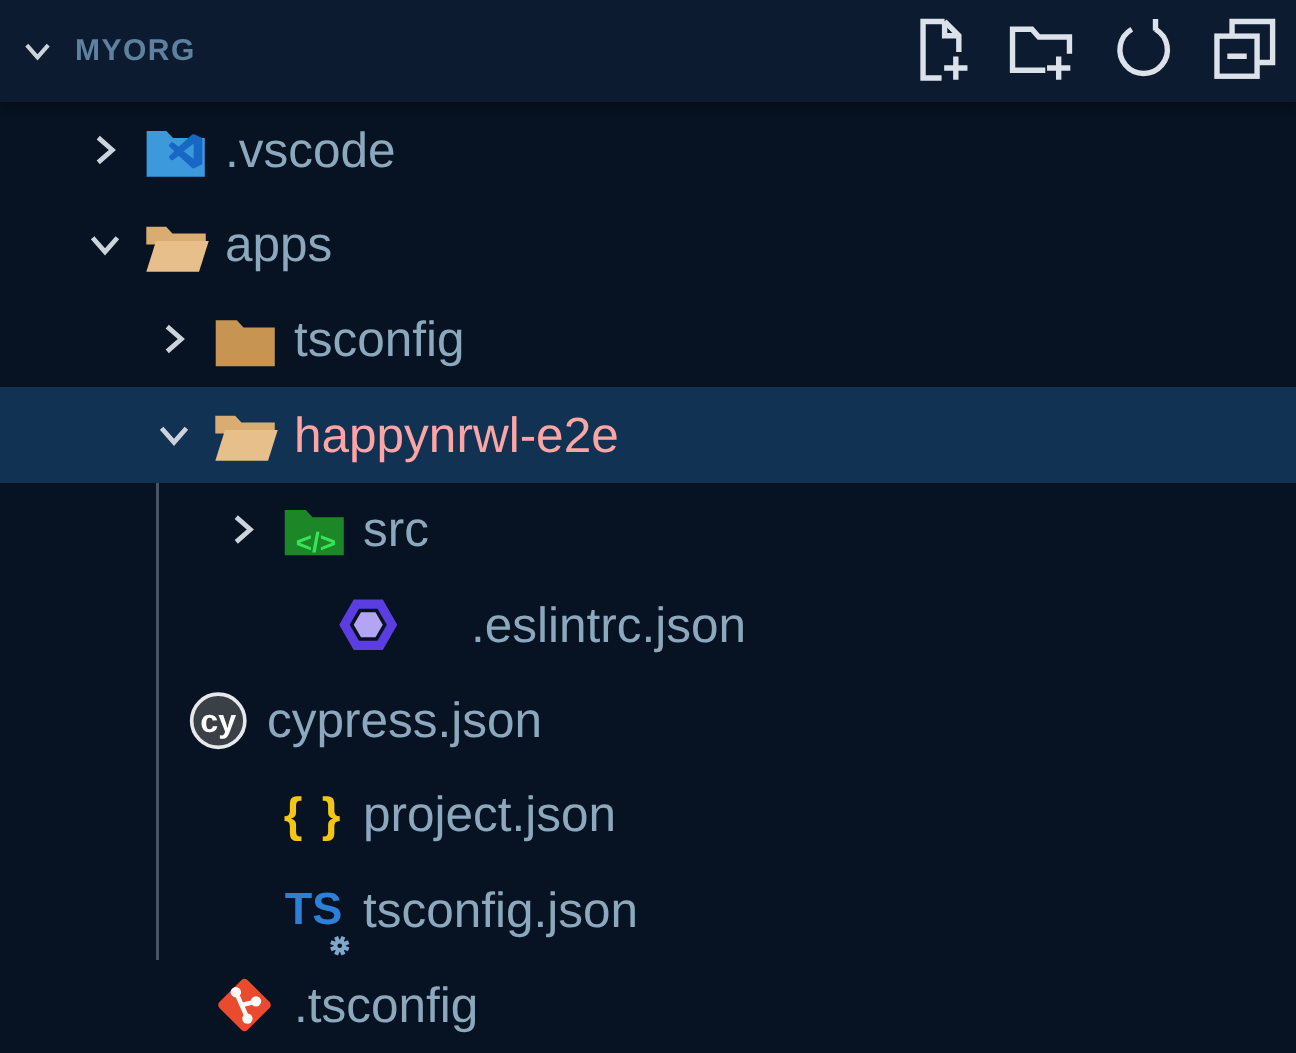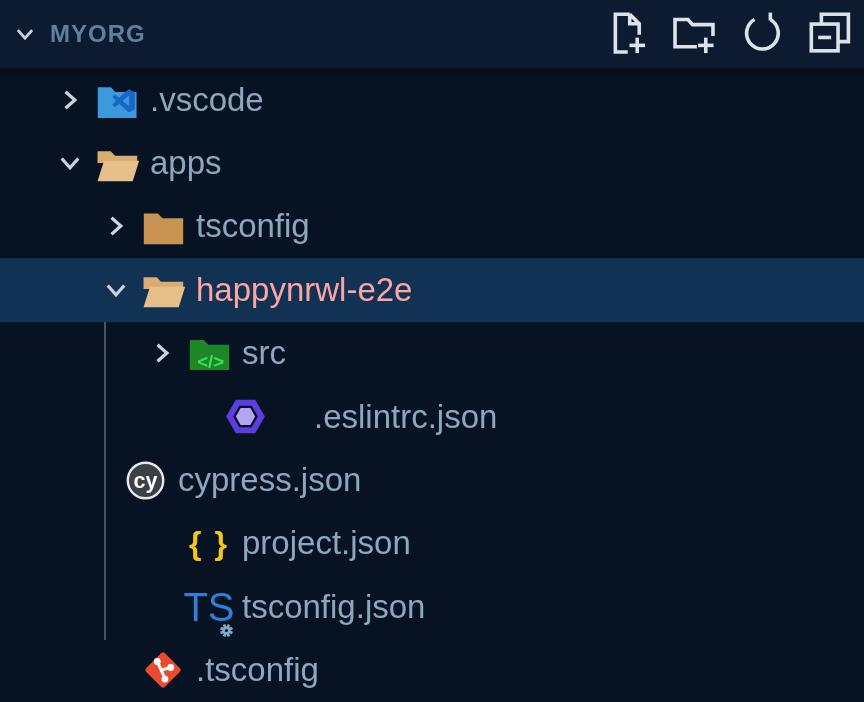--- a/index.html
+++ b/index.html
@@ -22,21 +22,21 @@
     box-shadow: 0 4px 6px rgba(0,0,0,0.28);
     position: relative;
     z-index: 2;
   }
   .header .twisty-box {
     width: 26px; height: 26px;
     display: flex; align-items: center; justify-content: center;
   }
   .section-title {
     margin-left: 12px;
-    font-size: 24px;
+    font-size: 20px;
     font-weight: bold;
     letter-spacing: 1px;
     color: #5f809f;
   }
   .toolbar {
     margin-left: auto;
     display: flex;
     align-items: center;
     gap: 20px;
   }
@@ -65,21 +65,21 @@
   }
   .file-icon {
     width: 46px; height: 46px; flex: none;
     margin-left: 6px;
     display: flex; align-items: center; justify-content: center;
     position: relative;
   }
   .label { margin-left: 10px; }
 
   .glyph-json { font-size: 32px; font-weight: 600; letter-spacing: 2px; }
-  .glyph-ts   { font-size: 40px; font-weight: 400; line-height: 1; }
+  .glyph-ts   { font-size: 30px; font-weight: 700; line-height: 1; }
   .gear-badge { position: absolute; right: -5px; bottom: -2px; width: 21px; height: 21px; }
 
   .indent-guide {
     position: absolute;
     left: 104px;
     top: 253.6px;           
     height: 318px;
     width: 2px;
     background: rgba(150,163,178,0.45);
   }

